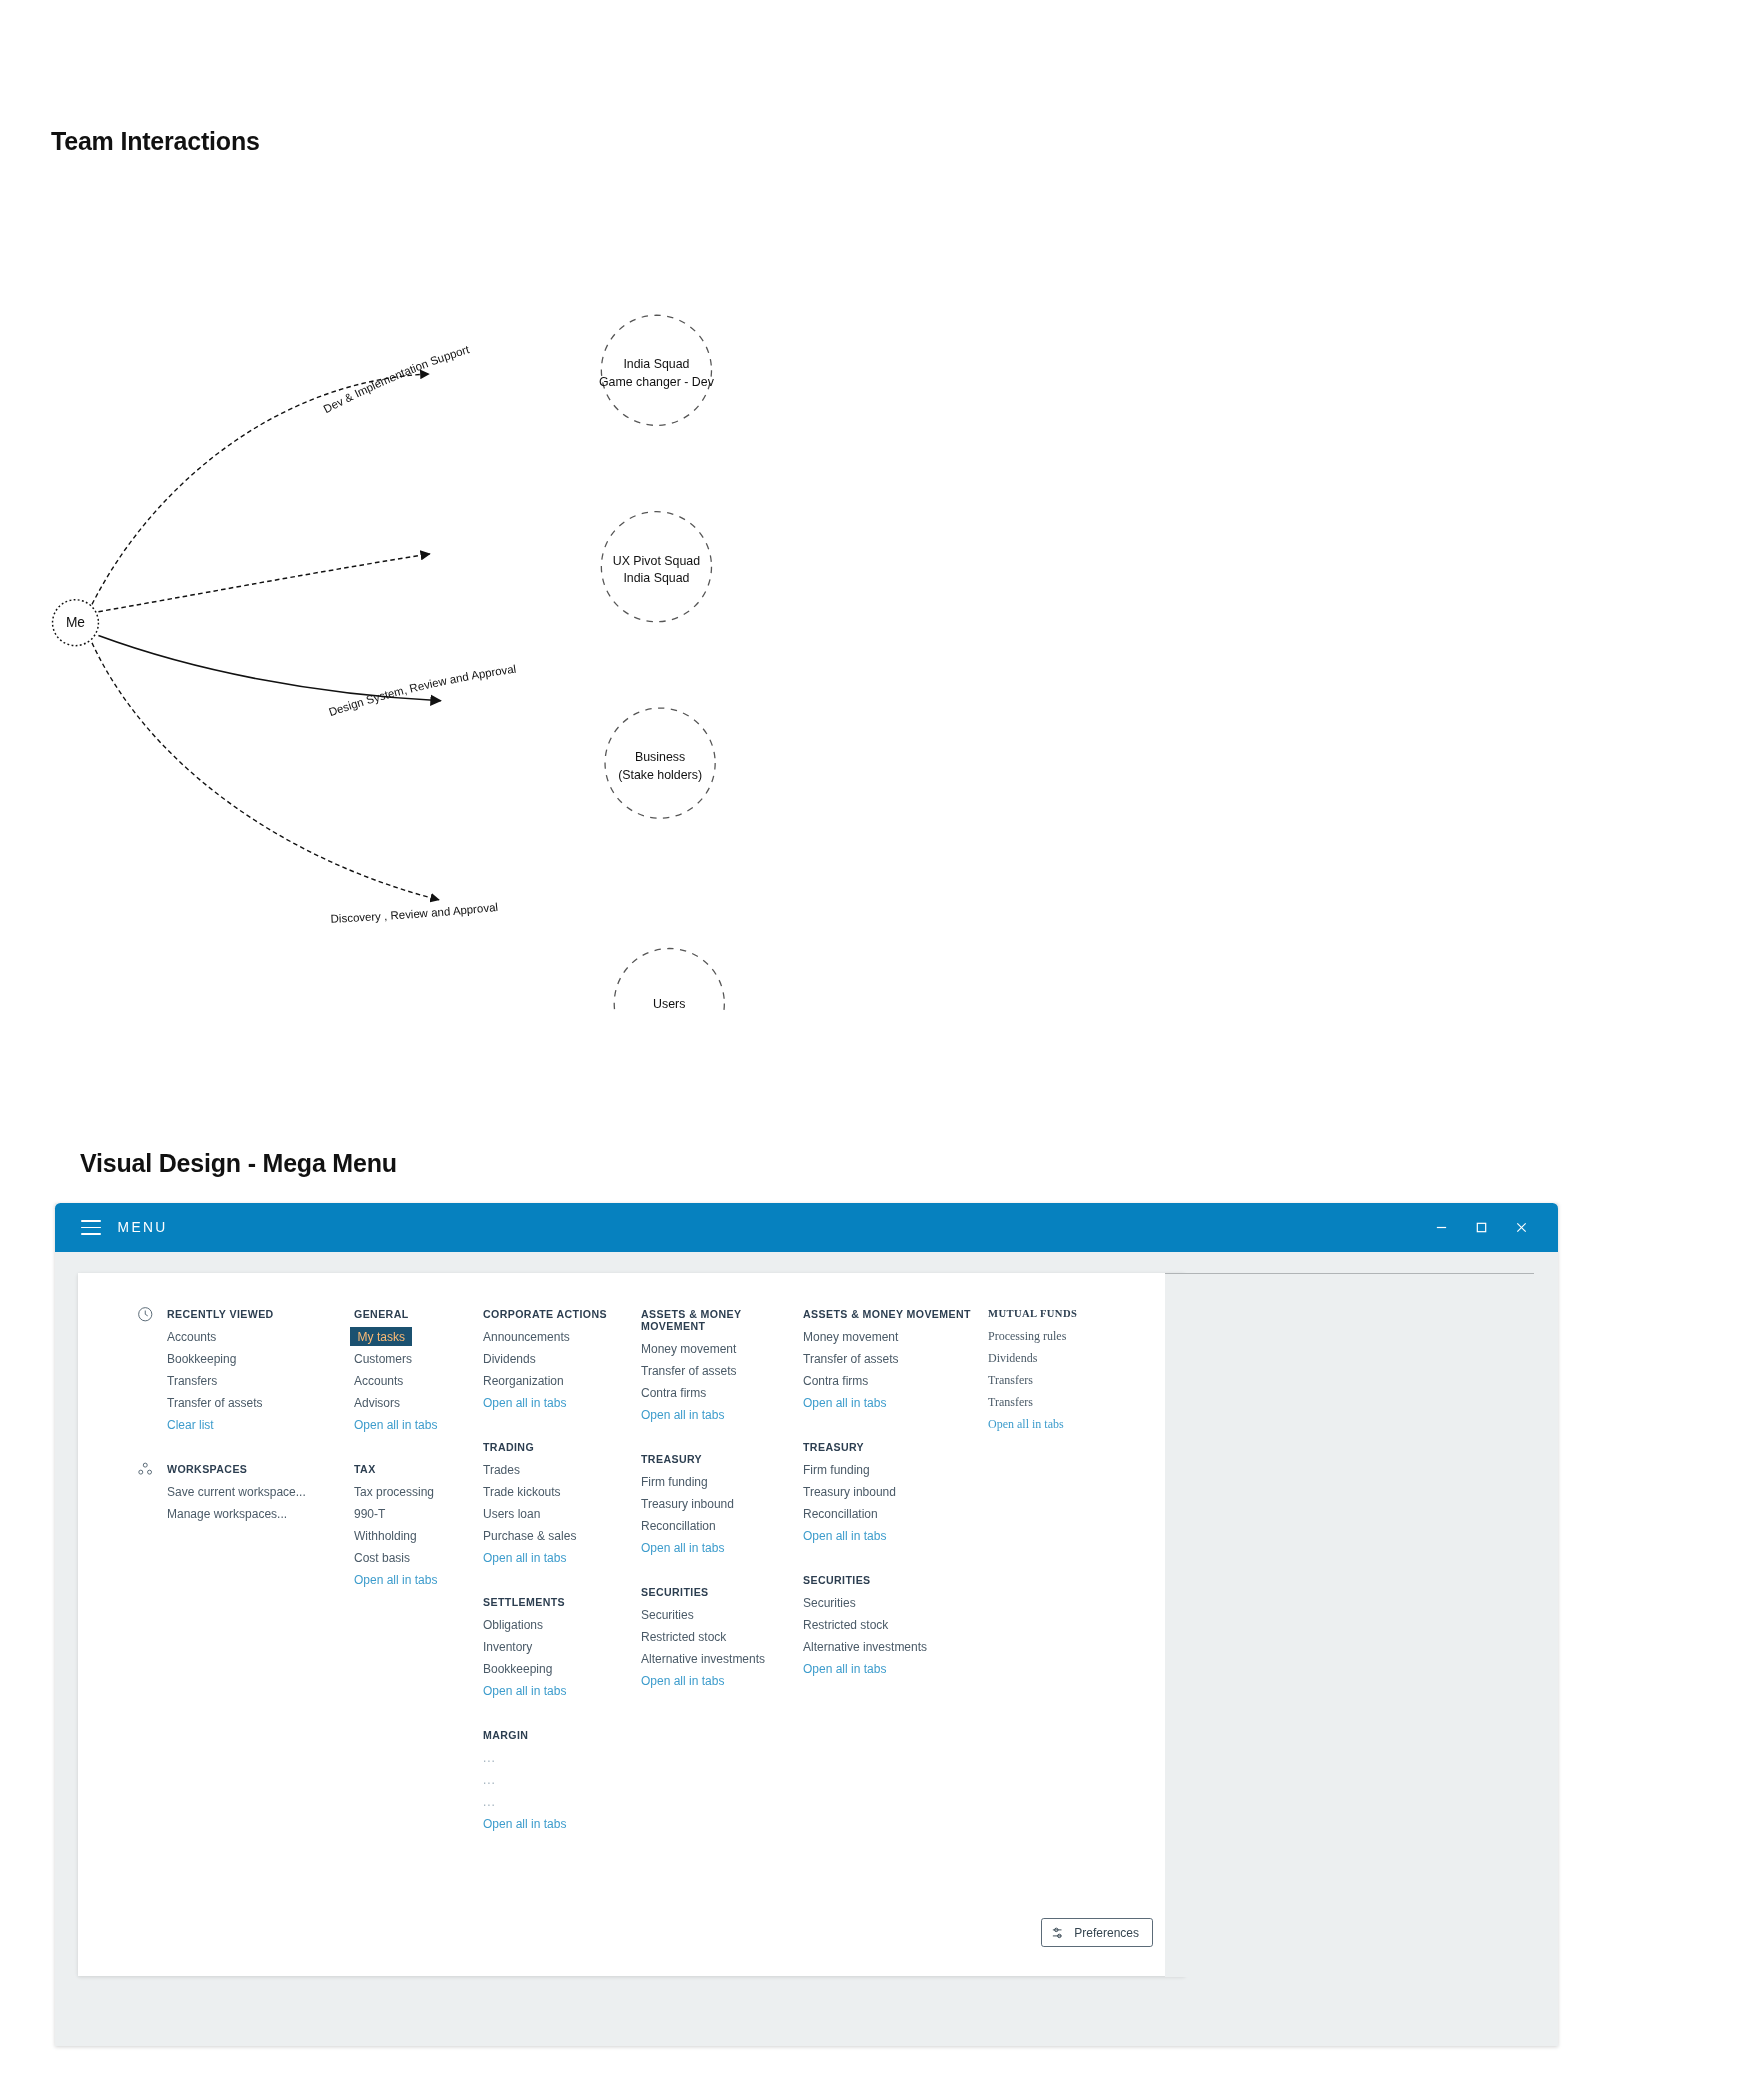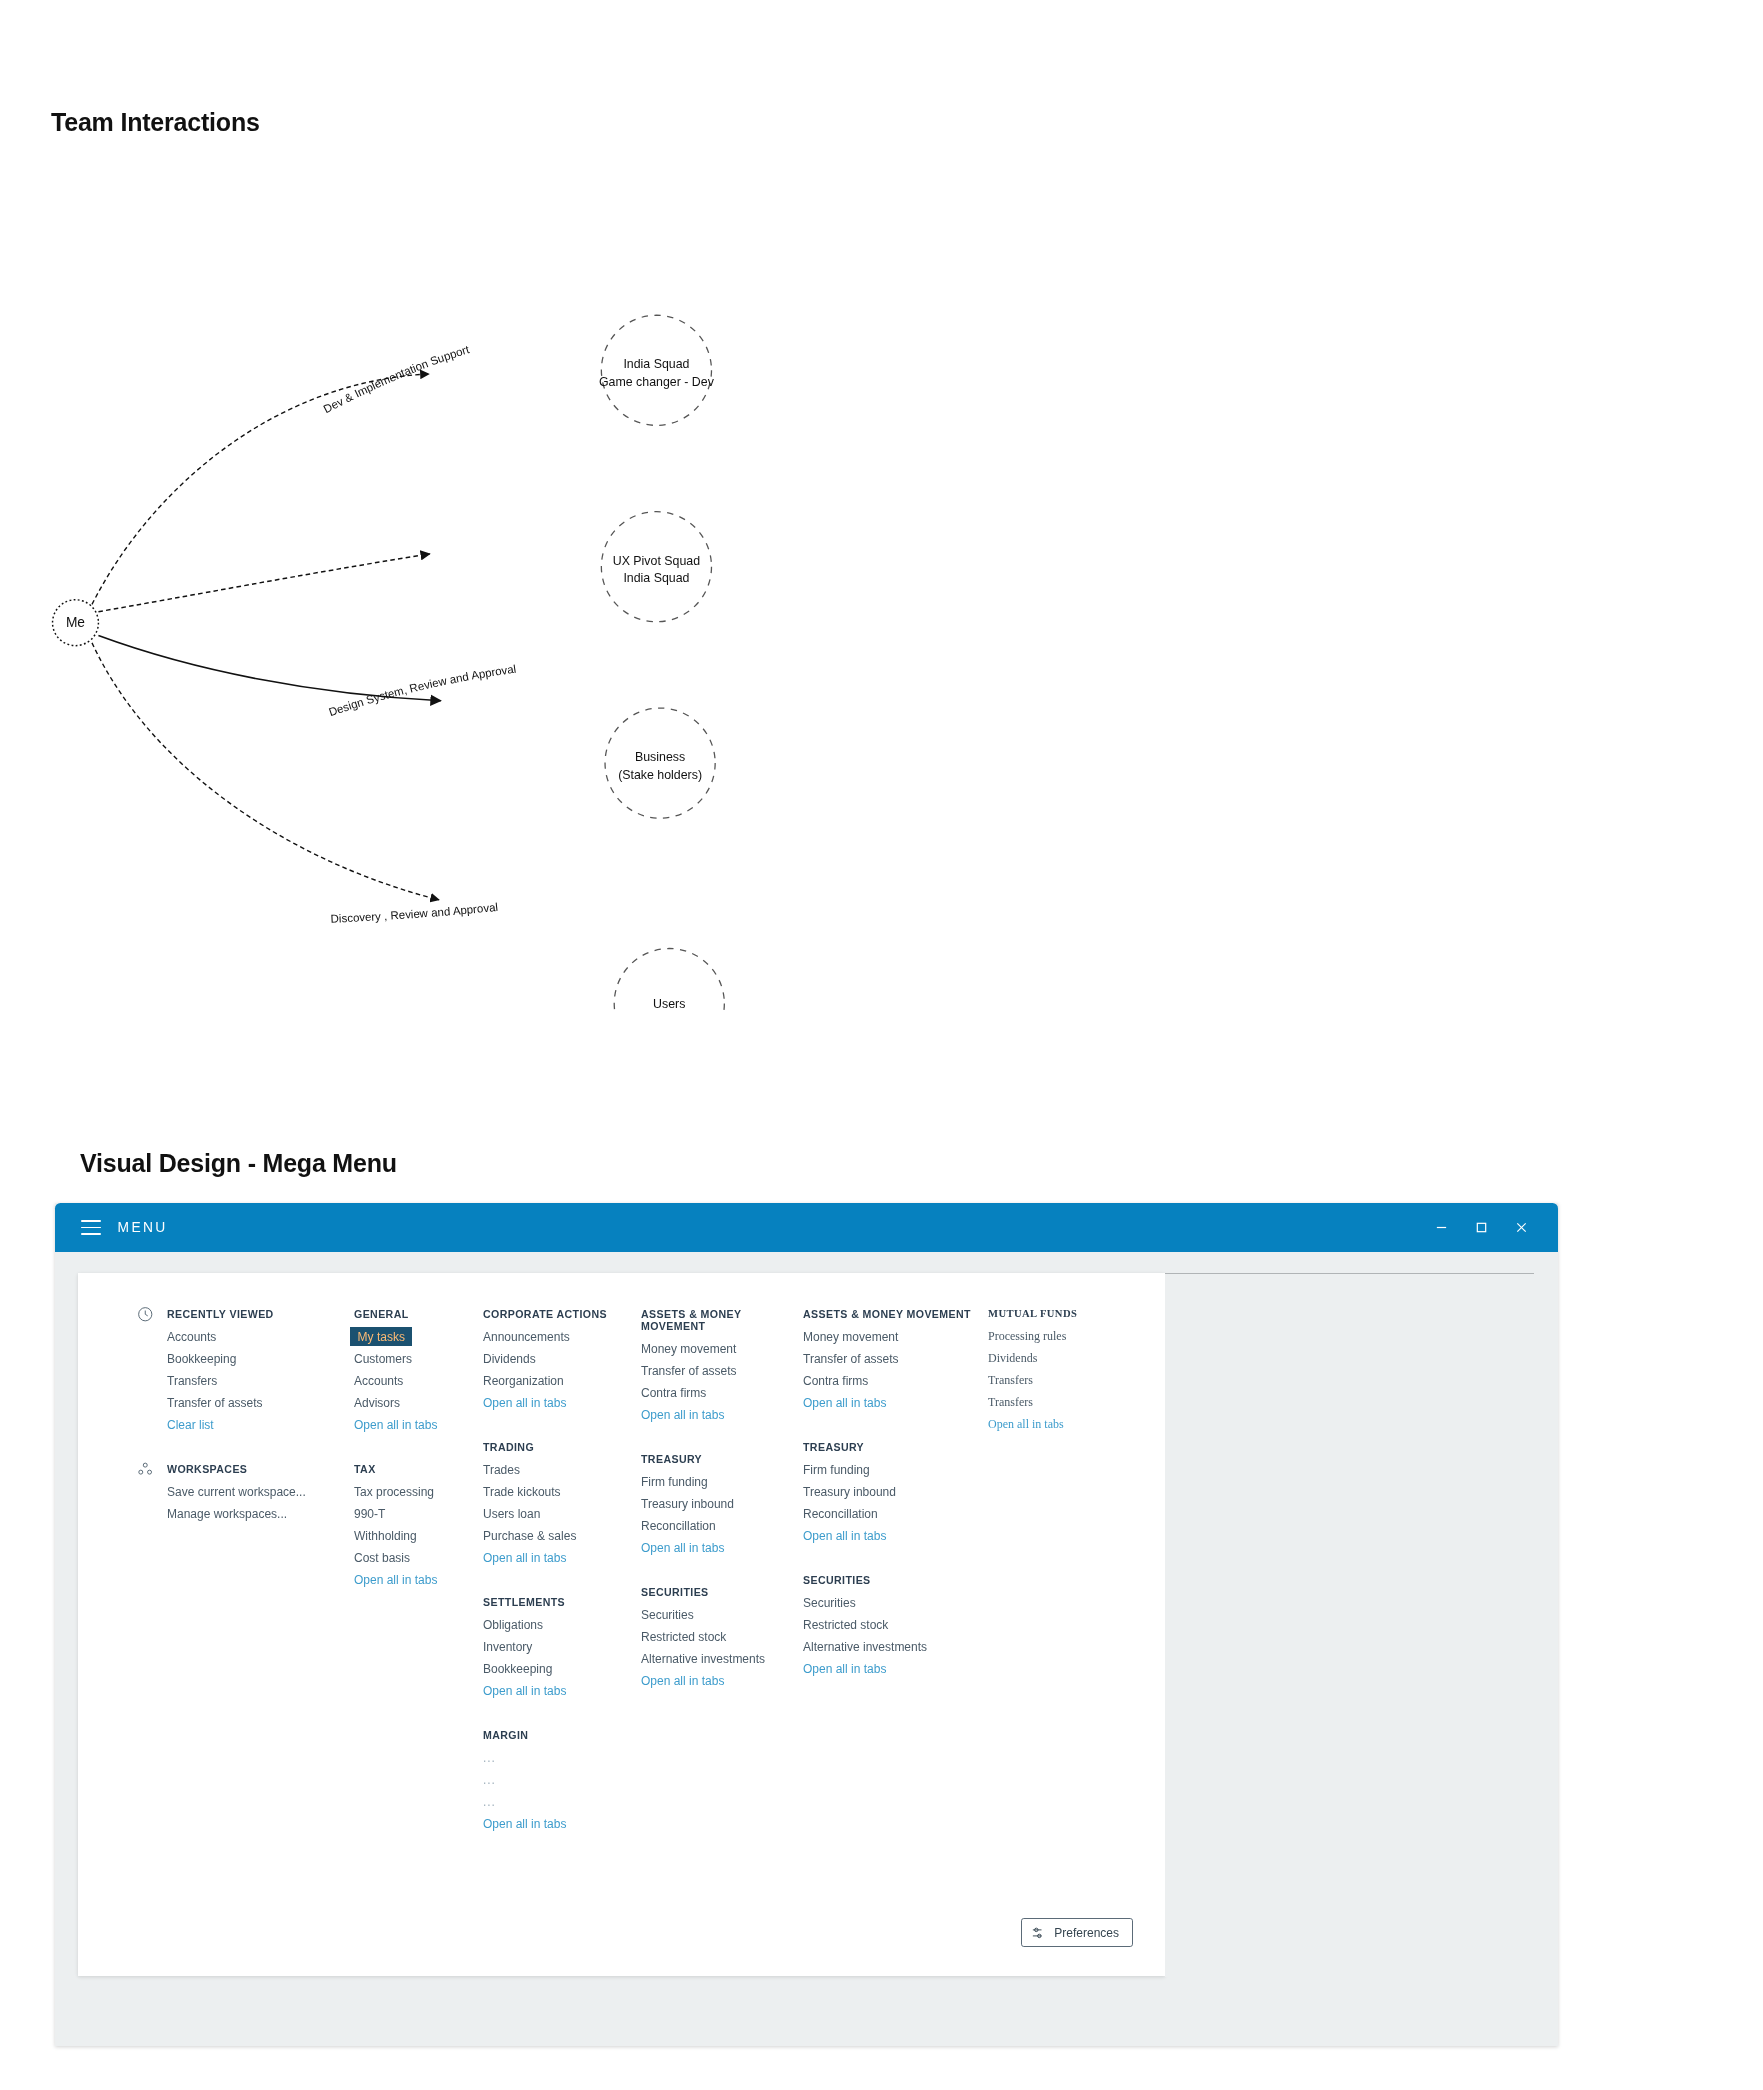--- a/index.html
+++ b/index.html
@@ -13,21 +13,21 @@
   }
 
   
   .section-title{
     position:absolute;
     font-size:25px;
     font-weight:bold;
     letter-spacing:-0.2px;
     color:#111111;
   }
-  #title-team{left:51px;top:108px;}
+  #title-team{left:51px;top:127px;}
   #title-visual{left:51px;top:1149px;margin-left:29px;}
 
   
   #diagram-wrap{
     position:absolute;left:0;top:184px;width:1010px;height:826px;
   }
   #diagram-svg{display:block;}
 
   .node-label{
     font-family:"Liberation Sans", sans-serif;
@@ -86,20 +86,21 @@
     position:relative;
     height:794px;
     background:#eceff0;
   }
   #menu-panel{
     position:absolute;
     left:23px;top:21px;
     width:1087px;height:703px;
     background:#ffffff;
     box-shadow:0 0.9px 3.7px rgba(0,0,0,.13);
+    padding-left:20px;
   }
   #content-pane{
     position:absolute;
     left:1110px;top:21px;
     width:369px;height:703px;
     background:#eceff0;
     border-top:1.8px solid #b0b4b6;
   }
 
   

